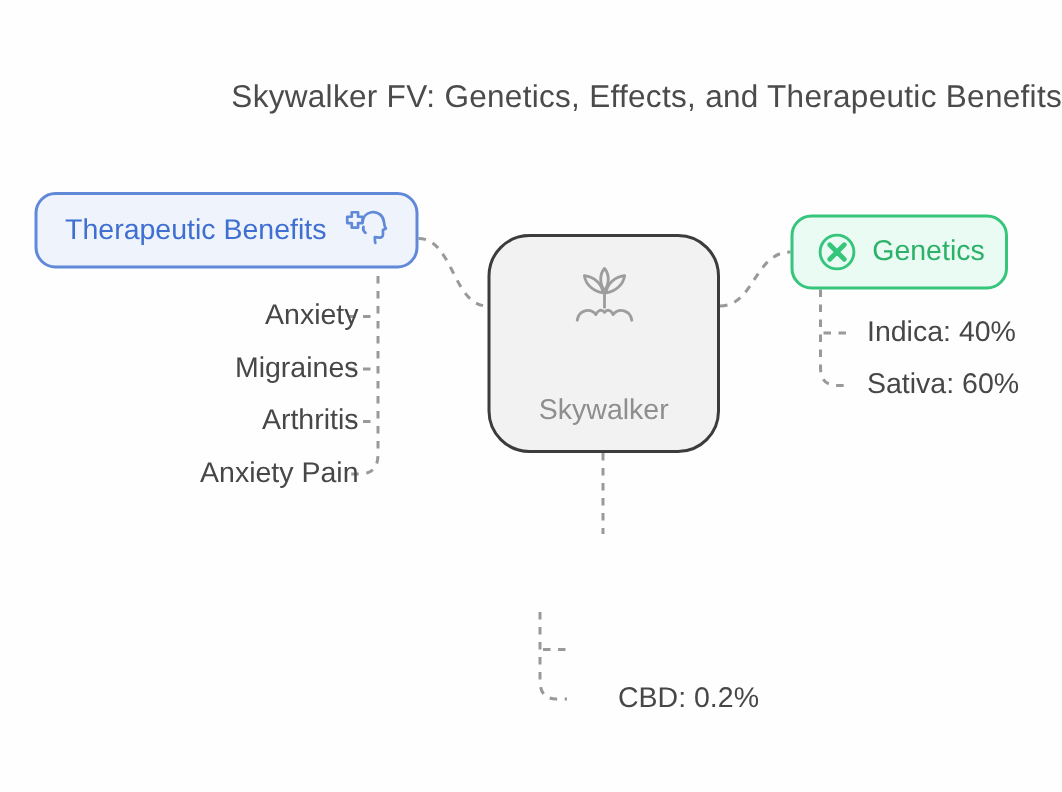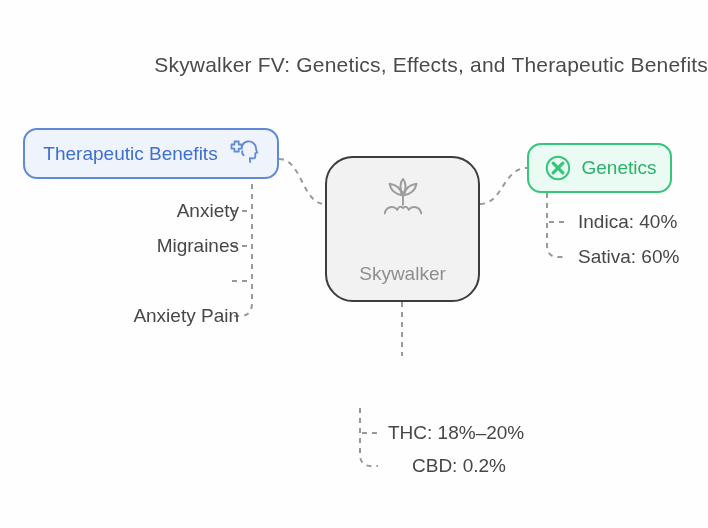--- a/index.html
+++ b/index.html
@@ -107,21 +107,21 @@
         <circle cx="14" cy="14" r="10.5" stroke-width="1.8"></circle>
         <path d="M9.5 9.5 L18.5 18.5 M18.5 9.5 L9.5 18.5" stroke-width="3"></path>
       </svg>
     </span>
     <span>Genetics</span>
   </div>
 
 
   <div class="leaf leaf-left" style="top:201px">Anxiety</div>
   <div class="leaf leaf-left" style="top:236px">Migraines</div>
+  <div class="leaf leaf-left" style="top:271px">Arthritis</div>
   <div class="leaf leaf-left" style="top:306px">Anxiety Pain</div>
 
   <div class="leaf" style="left:578px; top:212px">Indica: 40%</div>
   <div class="leaf" style="left:578px; top:247px">Sativa: 60%</div>
 
-  <div class="leaf" style="left:388px; top:423px">THC: 18%–20%</div>
   <div class="leaf" style="left:412px; top:456px">CBD: 0.2%</div>
 
 </div>
 
 </body></html>

